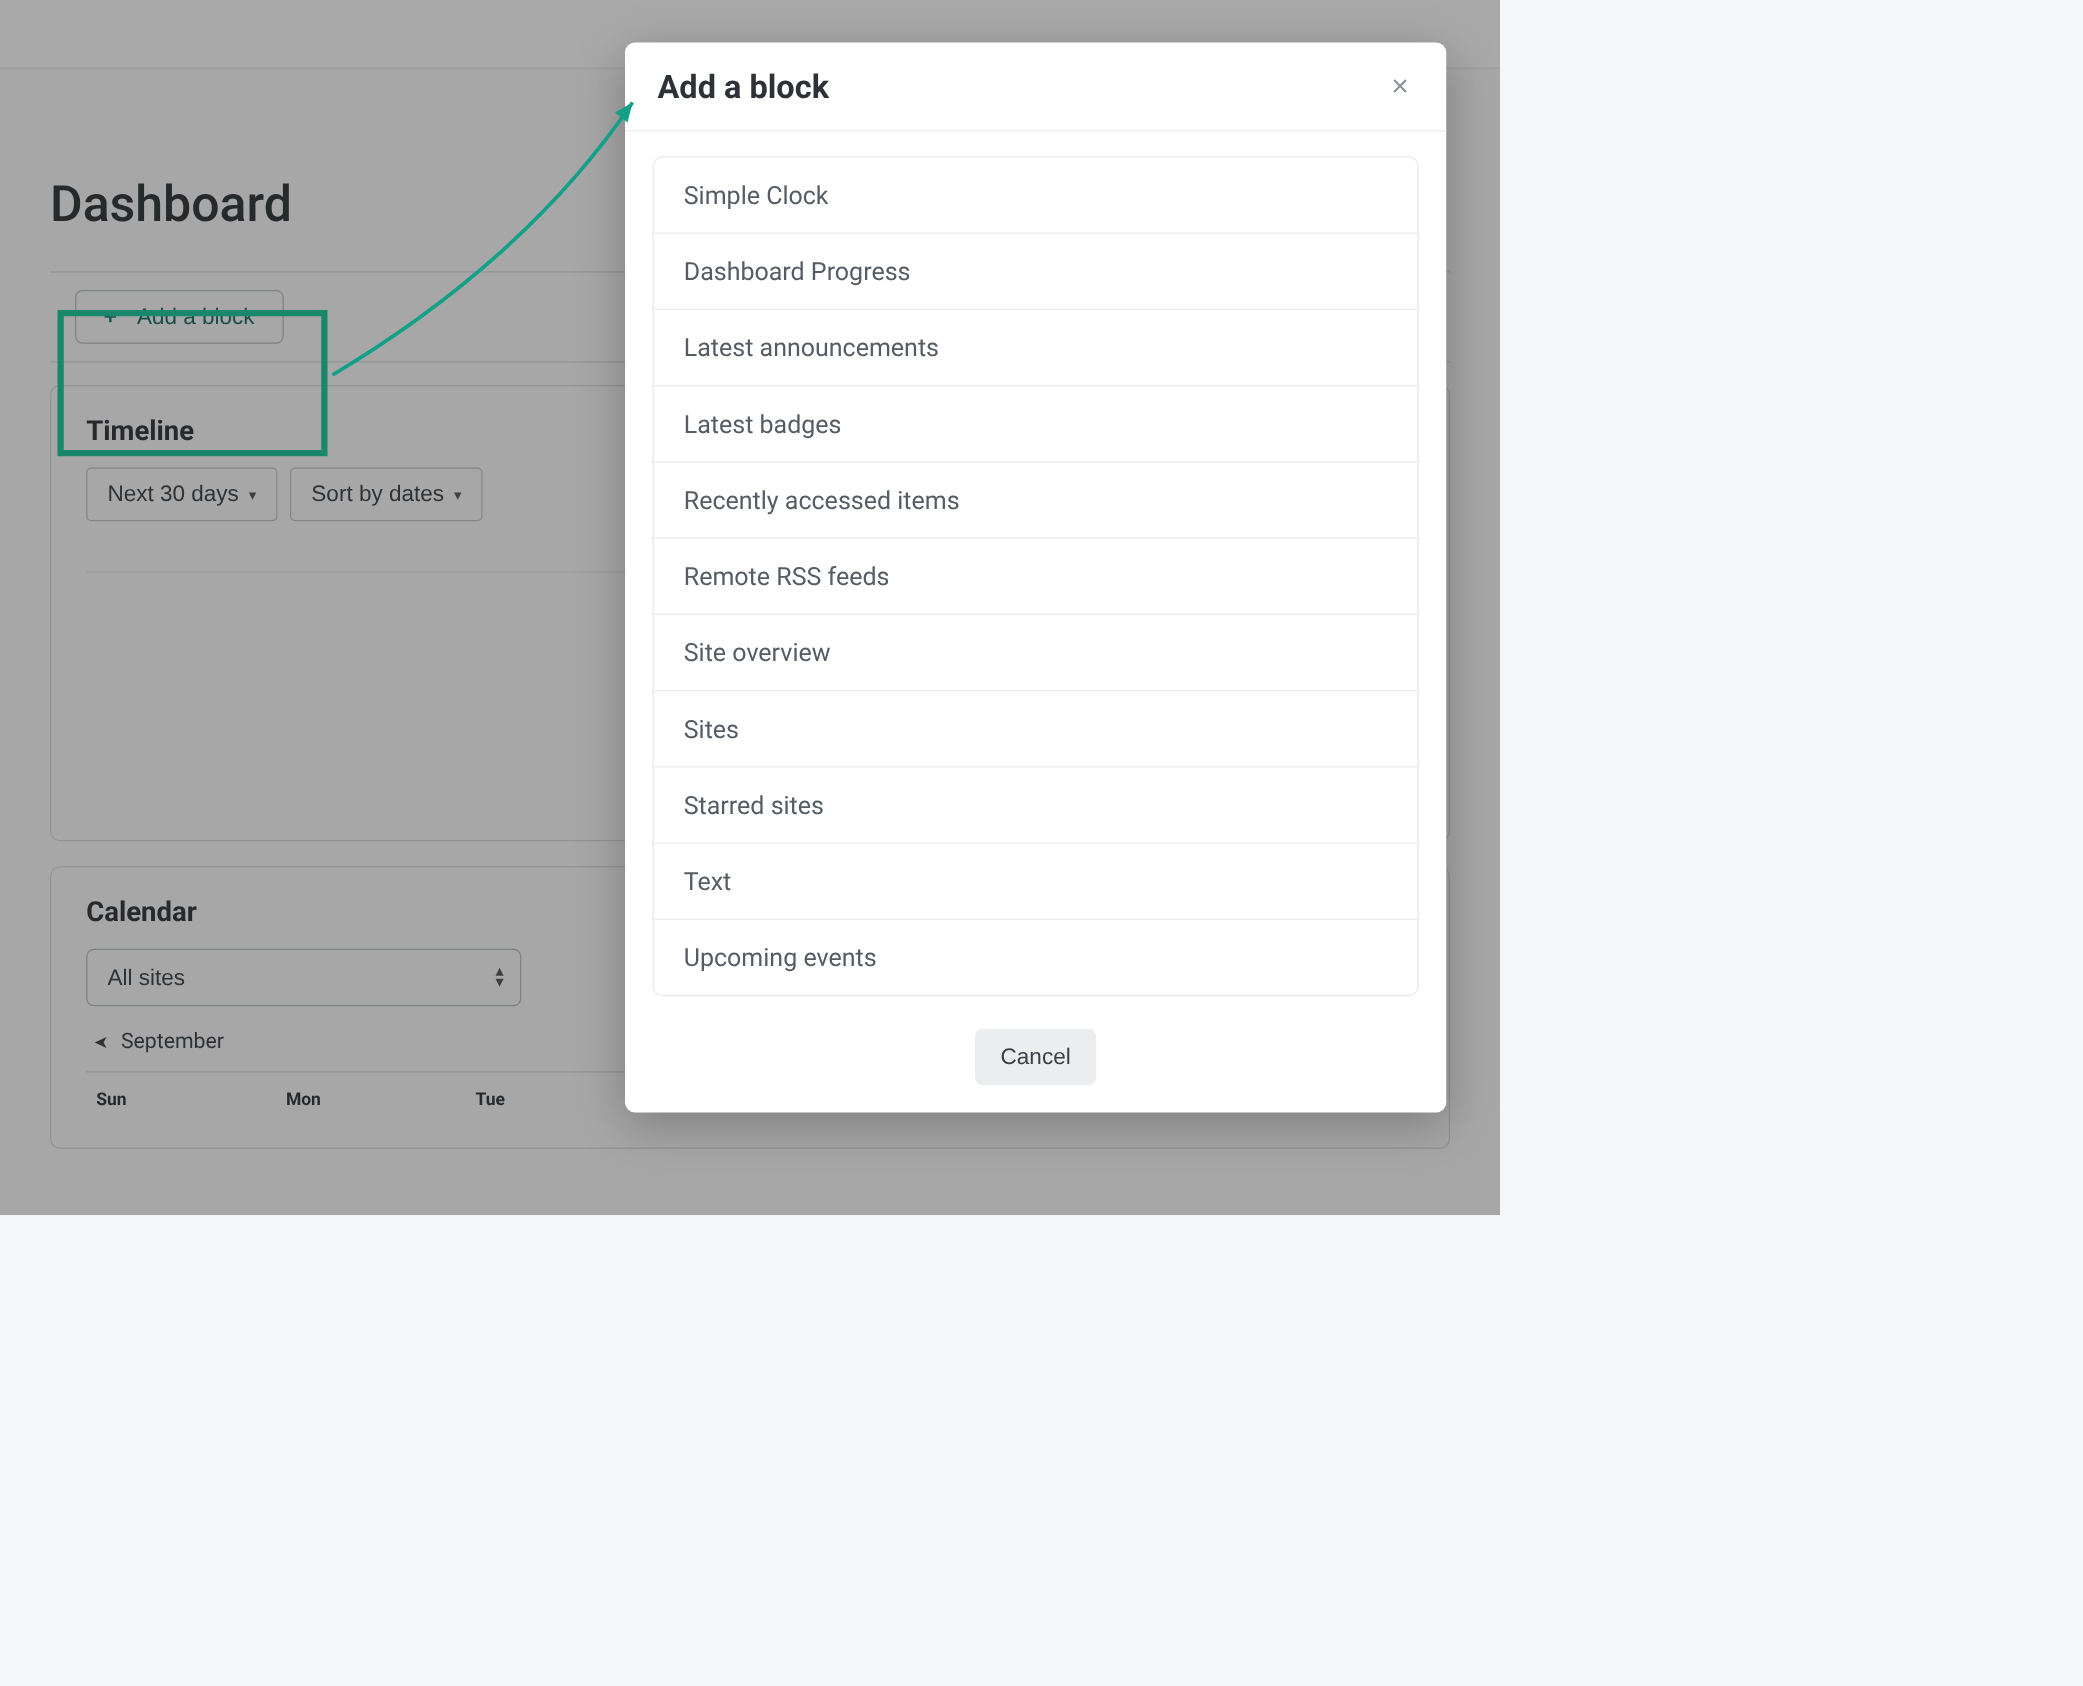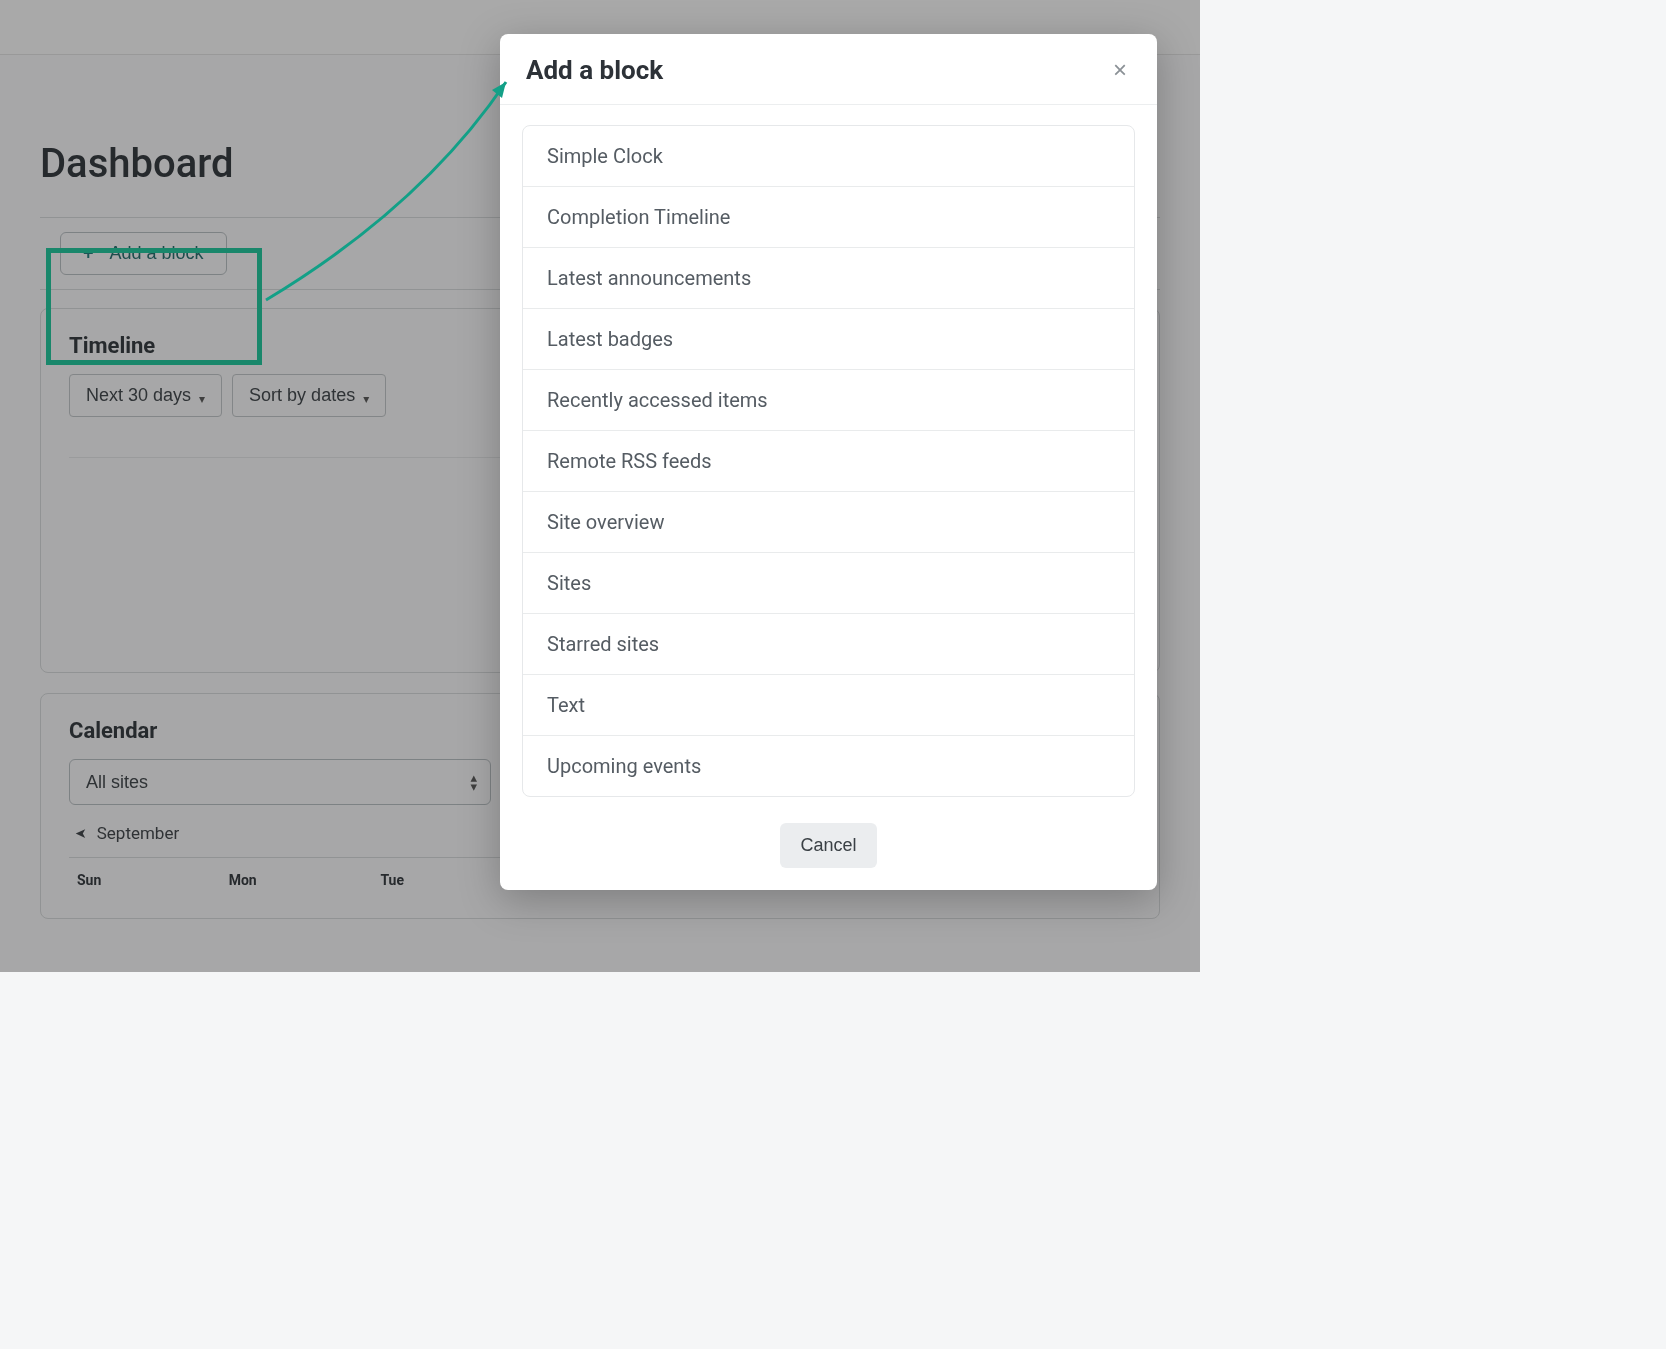--- a/index.html
+++ b/index.html
@@ -78,35 +78,35 @@
     margin-bottom: 16px;
   }
   .filters-row {
     display: flex;
     gap: 10px;
     padding-bottom: 40px;
     border-bottom: 1px solid #e7e9ea;
   }
   .pill {
     display: inline-flex;
-    align-items: flex-end;
+    align-items: center;
     gap: 8px;
     border: 1px solid #c2c7ca;
     border-radius: 4px;
     padding: 10px 16px;
     font-size: 18px;
     color: #3b4146;
     background: transparent;
     cursor: pointer;
   }
   .chev { font-size: 12px; color: #555; }
   .timeline-body { height: 190px; }
   .select-wrap {
     position: relative;
-    width: 422px;
+    width: 348px;
     margin-bottom: 18px;
   }
   .select {
     width: 100%;
     border: 1px solid #b9c0c4;
     border-radius: 6px;
     padding: 12px 40px 12px 16px;
     font-size: 18px;
     color: #3b4146;
     background: transparent;
@@ -290,21 +290,21 @@
   <div class="modal">
     <div class="modal-header">
       <div class="modal-title">Add a block</div>
       <button class="close-btn">
         <span>×</span>
       </button>
     </div>
     <div class="modal-body">
       <div class="block-list">
         <div class="block-item">Simple Clock</div>
-        <div class="block-item">Completion Timeline</div>
+        <div class="block-item">Dashboard Progress</div>
         <div class="block-item">Latest announcements</div>
         <div class="block-item">Latest badges</div>
         <div class="block-item">Recently accessed items</div>
         <div class="block-item">Remote RSS feeds</div>
         <div class="block-item">Site overview</div>
         <div class="block-item">Sites</div>
         <div class="block-item">Starred sites</div>
         <div class="block-item">Text</div>
         <div class="block-item">Upcoming events</div>
       </div>

